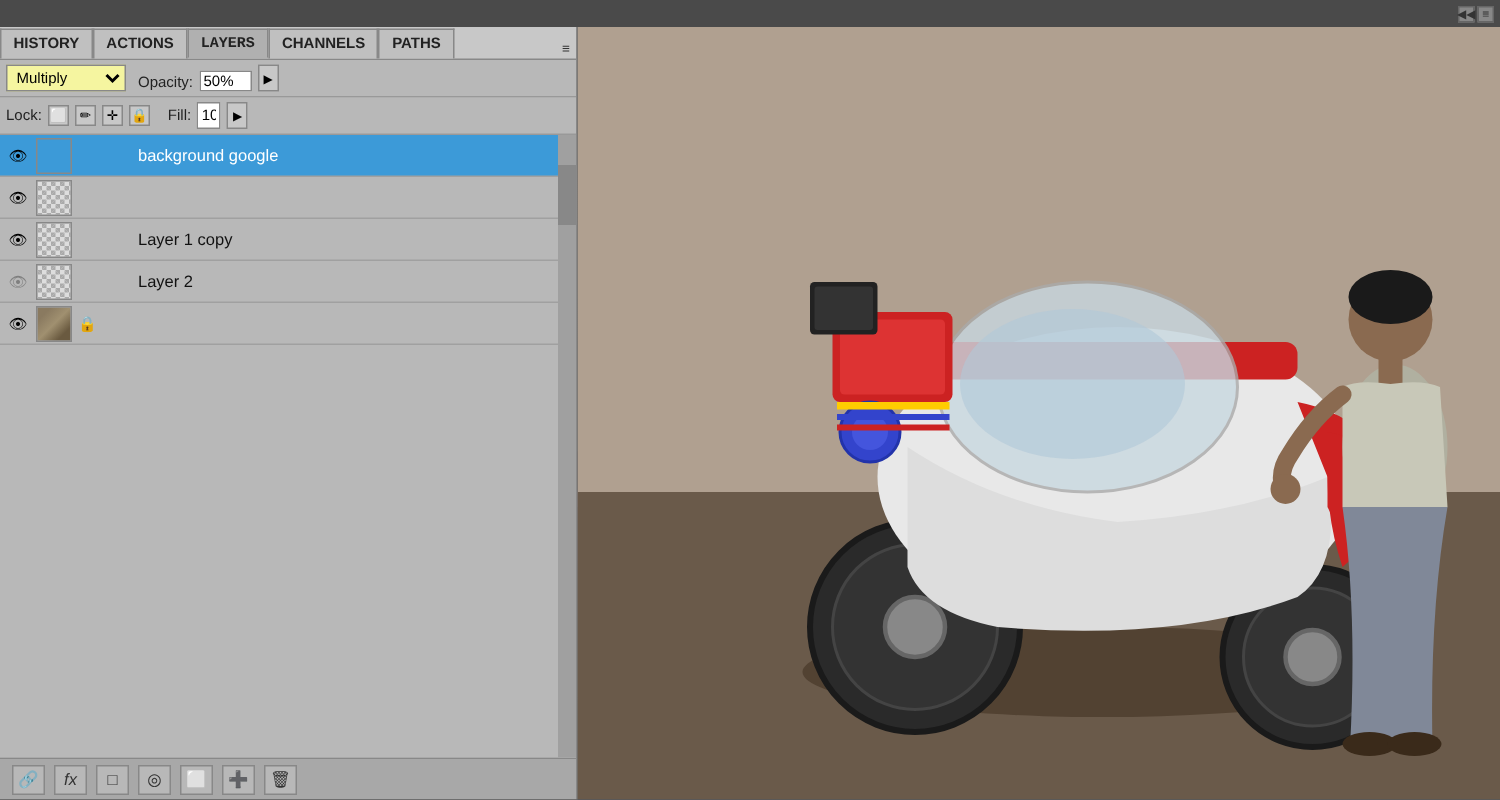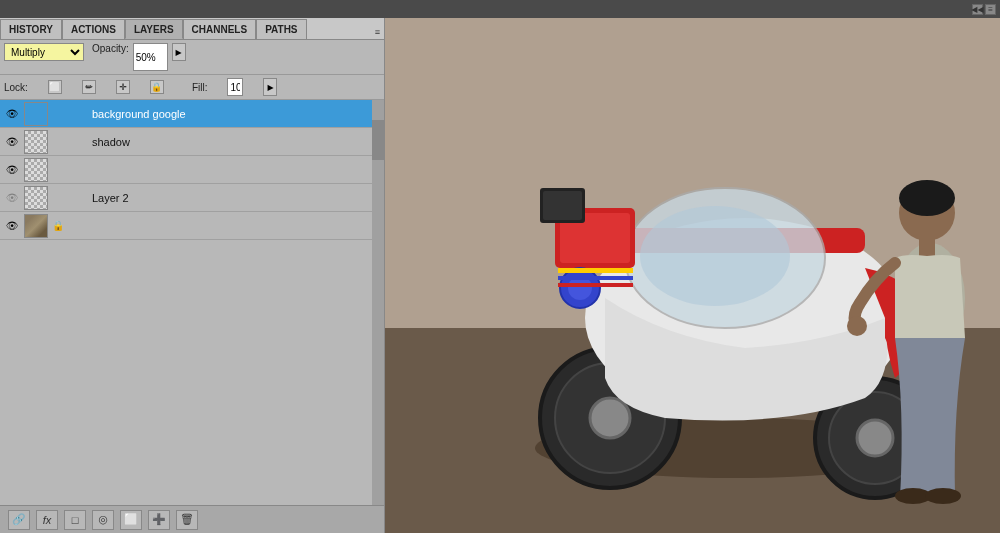--- a/index.html
+++ b/index.html
@@ -77,36 +77,37 @@
       background: #c0c0c0;
       height: 20px;
       display: flex;
       align-items: center;
       text-transform: uppercase;
     }
     .tab.active {
       background: #b0b0b0;
       border-bottom: 1px solid #b0b0b0;
       z-index: 1;
+      font-family: Liberation Mono, monospace;
     }
     .tab-menu-btn {
       margin-left: auto;
       margin-right: 2px;
       font-size: 9px;
       color: #333;
       cursor: pointer;
       display: flex;
       align-items: center;
       padding: 2px;
     }
 
     
     .layers-controls {
       display: flex;
-      align-items: flex-start;
+      align-items: flex-end;
       padding: 3px 4px;
       background: #b8b8b8;
       gap: 4px;
       border-bottom: 1px solid #999;
     }
     .blend-mode-select {
       background: #f5f5a0;
       border: 1px solid #888;
       font-size: 10px;
       height: 18px;
@@ -117,21 +118,21 @@
     .opacity-label {
       font-size: 10px;
       color: #222;
       margin-left: 4px;
     }
     .opacity-value {
       background: #fff;
       border: 1px solid #888;
       font-size: 10px;
       width: 35px;
-      height: 28px;
+      height: 14px;
       padding: 0 2px;
       color: #000;
     }
     .opacity-arrow {
       width: 14px;
       height: 18px;
       background: #c8c8c8;
       border: 1px solid #888;
       display: flex;
       align-items: center;
@@ -139,21 +140,21 @@
       font-size: 8px;
       cursor: pointer;
     }
 
     
     .lock-row {
       display: flex;
       align-items: center;
       padding: 3px 4px;
       background: #b8b8b8;
-      gap: 20px;
+      gap: 4px;
       border-bottom: 1px solid #999;
     }
     .lock-label {
       font-size: 10px;
       color: #222;
     }
     .lock-icon {
       width: 14px;
       height: 14px;
       border: 1px solid #888;
@@ -391,26 +392,26 @@
 
       <div class="layer-item selected">
         <div class="layer-eye">👁</div>
         <div class="layer-thumbnail blue"></div>
         <span class="layer-name">background google</span>
       </div>
 
       <div class="layer-item">
         <div class="layer-eye">👁</div>
         <div class="layer-thumbnail checkerboard"></div>
-        <span class="layer-name">shadow</span>
       </div>
 
       <div class="layer-item">
         <div class="layer-eye">👁</div>
         <div class="layer-thumbnail checkerboard"></div>
+        <span class="layer-name">Layer 1 copy</span>
       </div>
 
       <div class="layer-item">
         <div class="layer-eye" style="opacity:0.3;">👁</div>
         <div class="layer-thumbnail checkerboard"></div>
         <span class="layer-name">Layer 2</span>
       </div>
 
       <div class="layer-item">
         <div class="layer-eye">👁</div>

